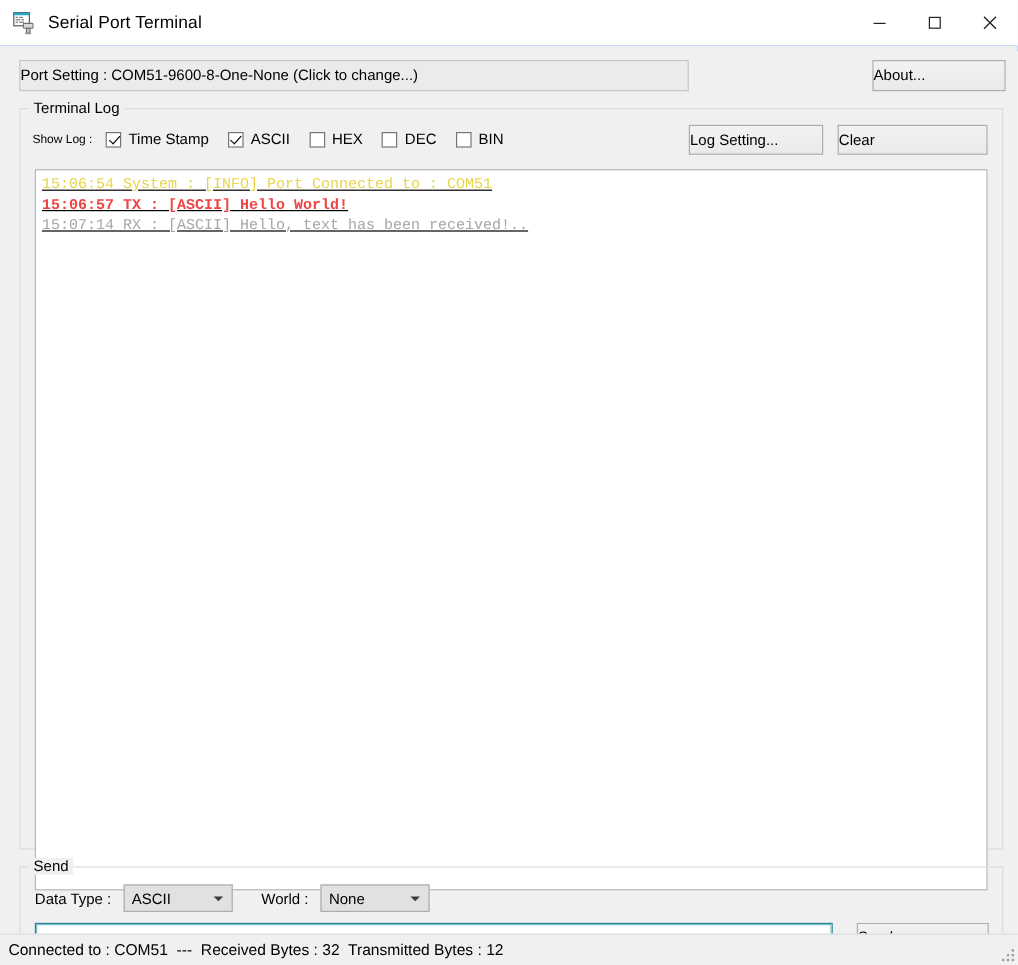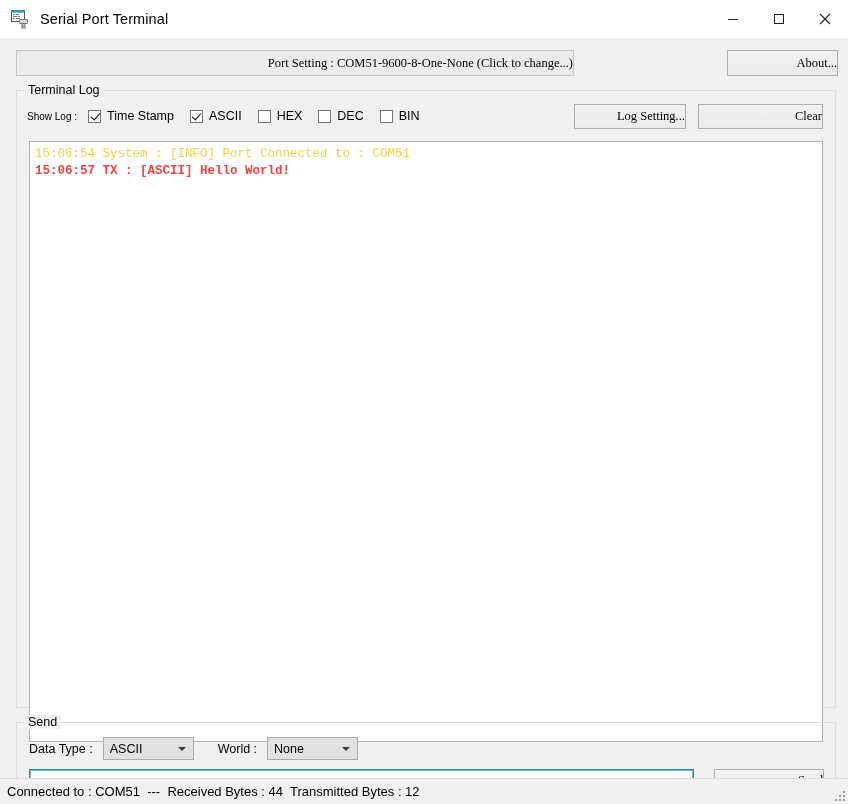--- a/index.html
+++ b/index.html
@@ -64,26 +64,26 @@
     left: 0;
     right: 0;
     bottom: 26px;
     background: #f0f0f0;
   }
 
   
   .btn {
     background: linear-gradient(#f2f2f2, #eaeaea);
     border: 1px solid #adadad;
-    font-family: Liberation Serif, serif;
+    font-family: Liberation Sans, sans-serif;
     font-size: 12.5px;
     color: #000;
     display: flex;
     align-items: center;
-    justify-content: flex-end;
+    justify-content: flex-start;
     box-sizing: border-box;
     cursor: default;
     user-select: none;
   }
   .btn.wide-flat {
     background: #ebebeb;
     border: 1px solid #c6c6c6;
   }
 
   
@@ -209,20 +209,21 @@
     height: 601px;
     background: #ffffff;
     border: 1px solid #b4b4b4;
     box-sizing: border-box;
     overflow: hidden;
     padding: 4px 5px;
     font-family: "Liberation Mono", monospace;
     font-size: 12.5px;
     line-height: 17px;
     white-space: pre;
+    text-decoration: underline;
   }
   .log-line { white-space: pre; }
 
   
   .send-row {
     position: absolute;
     left: 12px;
     top: 14px;
     display: flex;
     align-items: center;
@@ -401,21 +402,21 @@
       </label>
     </div>
 
     <div class="btn" id="clear-button">
       <span>Clear</span>
     </div>
     <div class="btn" id="log-setting-button">
       <span>Log Setting...</span>
     </div>
 
-    <div id="terminal-log-view"><div class="log-line" style="color: rgb(232, 212, 74);">15:06:54 System : [INFO] Port Connected to : COM51</div><div class="log-line" style="color: #ef4444; font-weight: bold;">15:06:57 TX : [ASCII] Hello World!</div></div>
+    <div id="terminal-log-view"><div class="log-line" style="color: rgb(232, 212, 74);">15:06:54 System : [INFO] Port Connected to : COM51</div><div class="log-line" style="color: #ef4444; font-weight: bold;">15:06:57 TX : [ASCII] Hello World!</div><div class="log-line" style="color: rgb(166, 166, 166);">15:07:14 RX : [ASCII] Hello, text has been received!..</div></div>
   </div>
 
   <div class="groupbox" id="send-group">
     <div class="group-title">Send</div>
 
     <div class="send-row">
       <span class="field-label">Data Type :</span>
       <div class="combo" id="data-type-combo">
         <span>ASCII</span>
         <span class="arrow"></span>
@@ -433,21 +434,21 @@
     <input id="send-input" type="text" autofocus="" placeholder="" style="">
 
     <div class="btn" id="send-button">
       <span>Send</span>
     </div>
   </div>
 
 </div>
 
 <div class="statusbar">
-  <span class="status-text">Connected to : COM51  ---  Received Bytes : 44  Transmitted Bytes : 12</span>
+  <span class="status-text">Connected to : COM51  ---  Received Bytes : 32  Transmitted Bytes : 12</span>
   <div class="grip">
     <i style="right:0px;  bottom:0px;"></i>
     <i style="right:4px;  bottom:0px;"></i>
     <i style="right:8px;  bottom:0px;"></i>
     <i style="right:0px;  bottom:4px;"></i>
     <i style="right:4px;  bottom:4px;"></i>
     <i style="right:0px;  bottom:8px;"></i>
   </div>
 </div>
 

